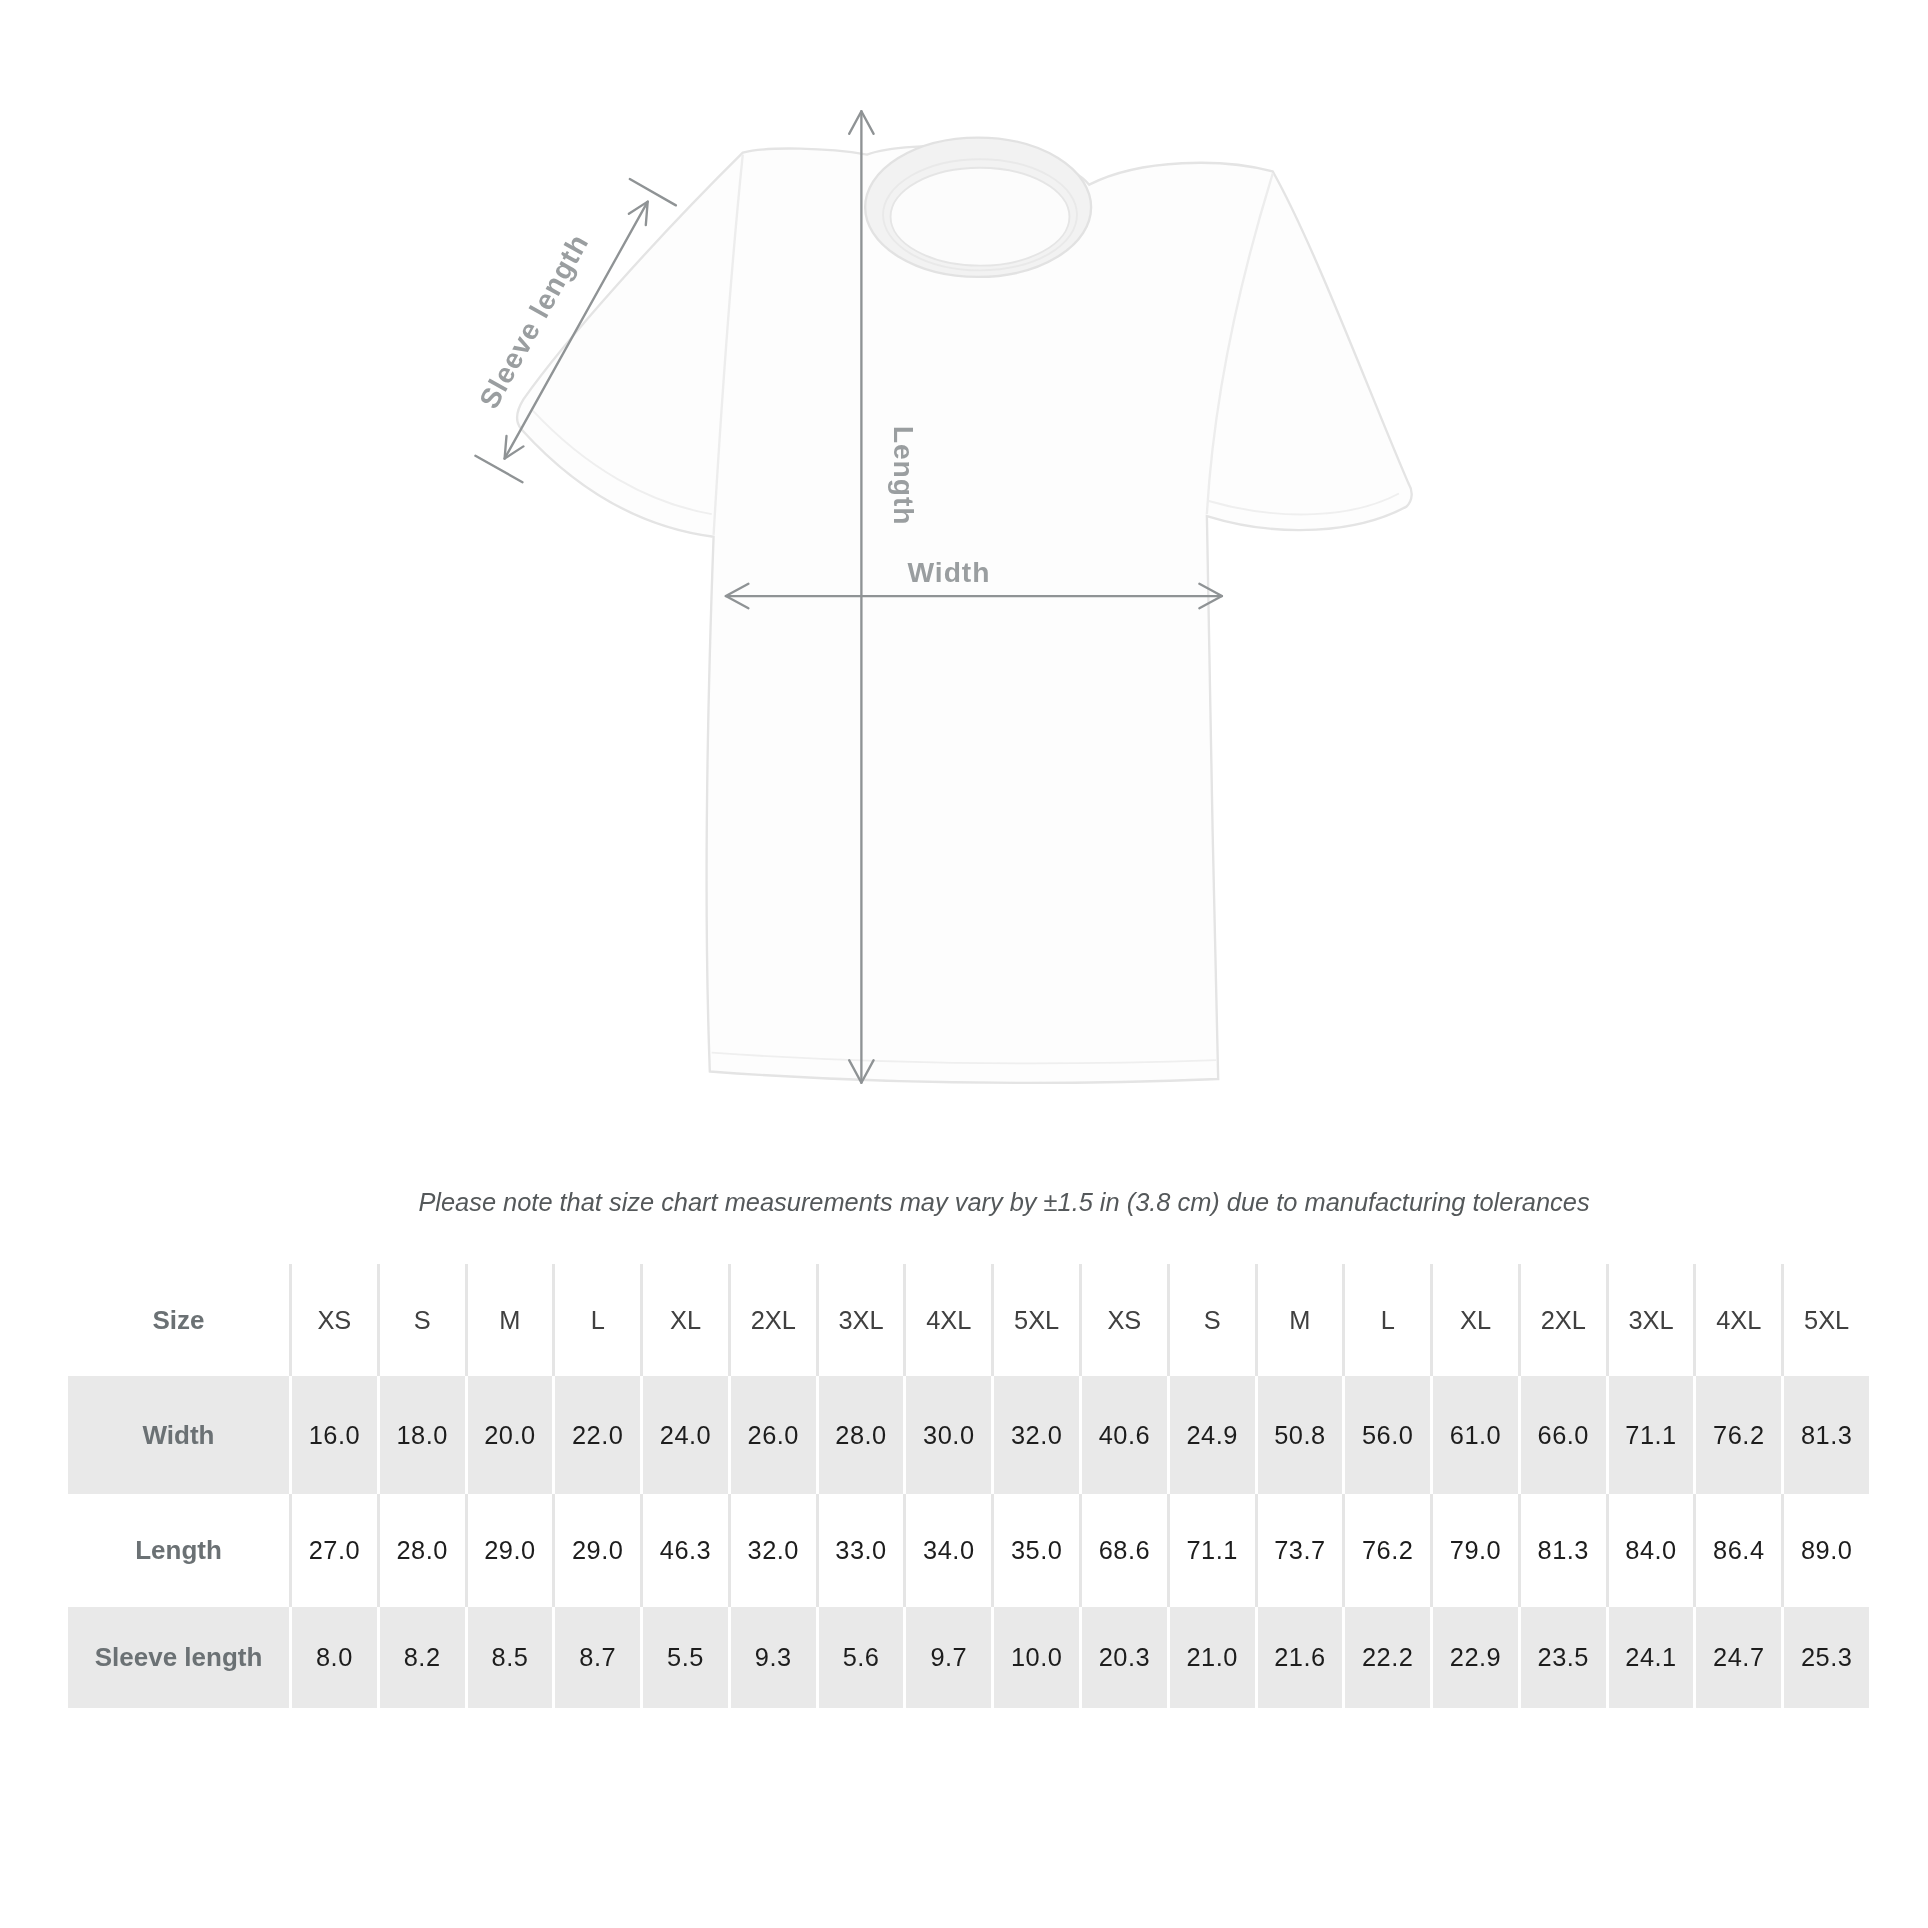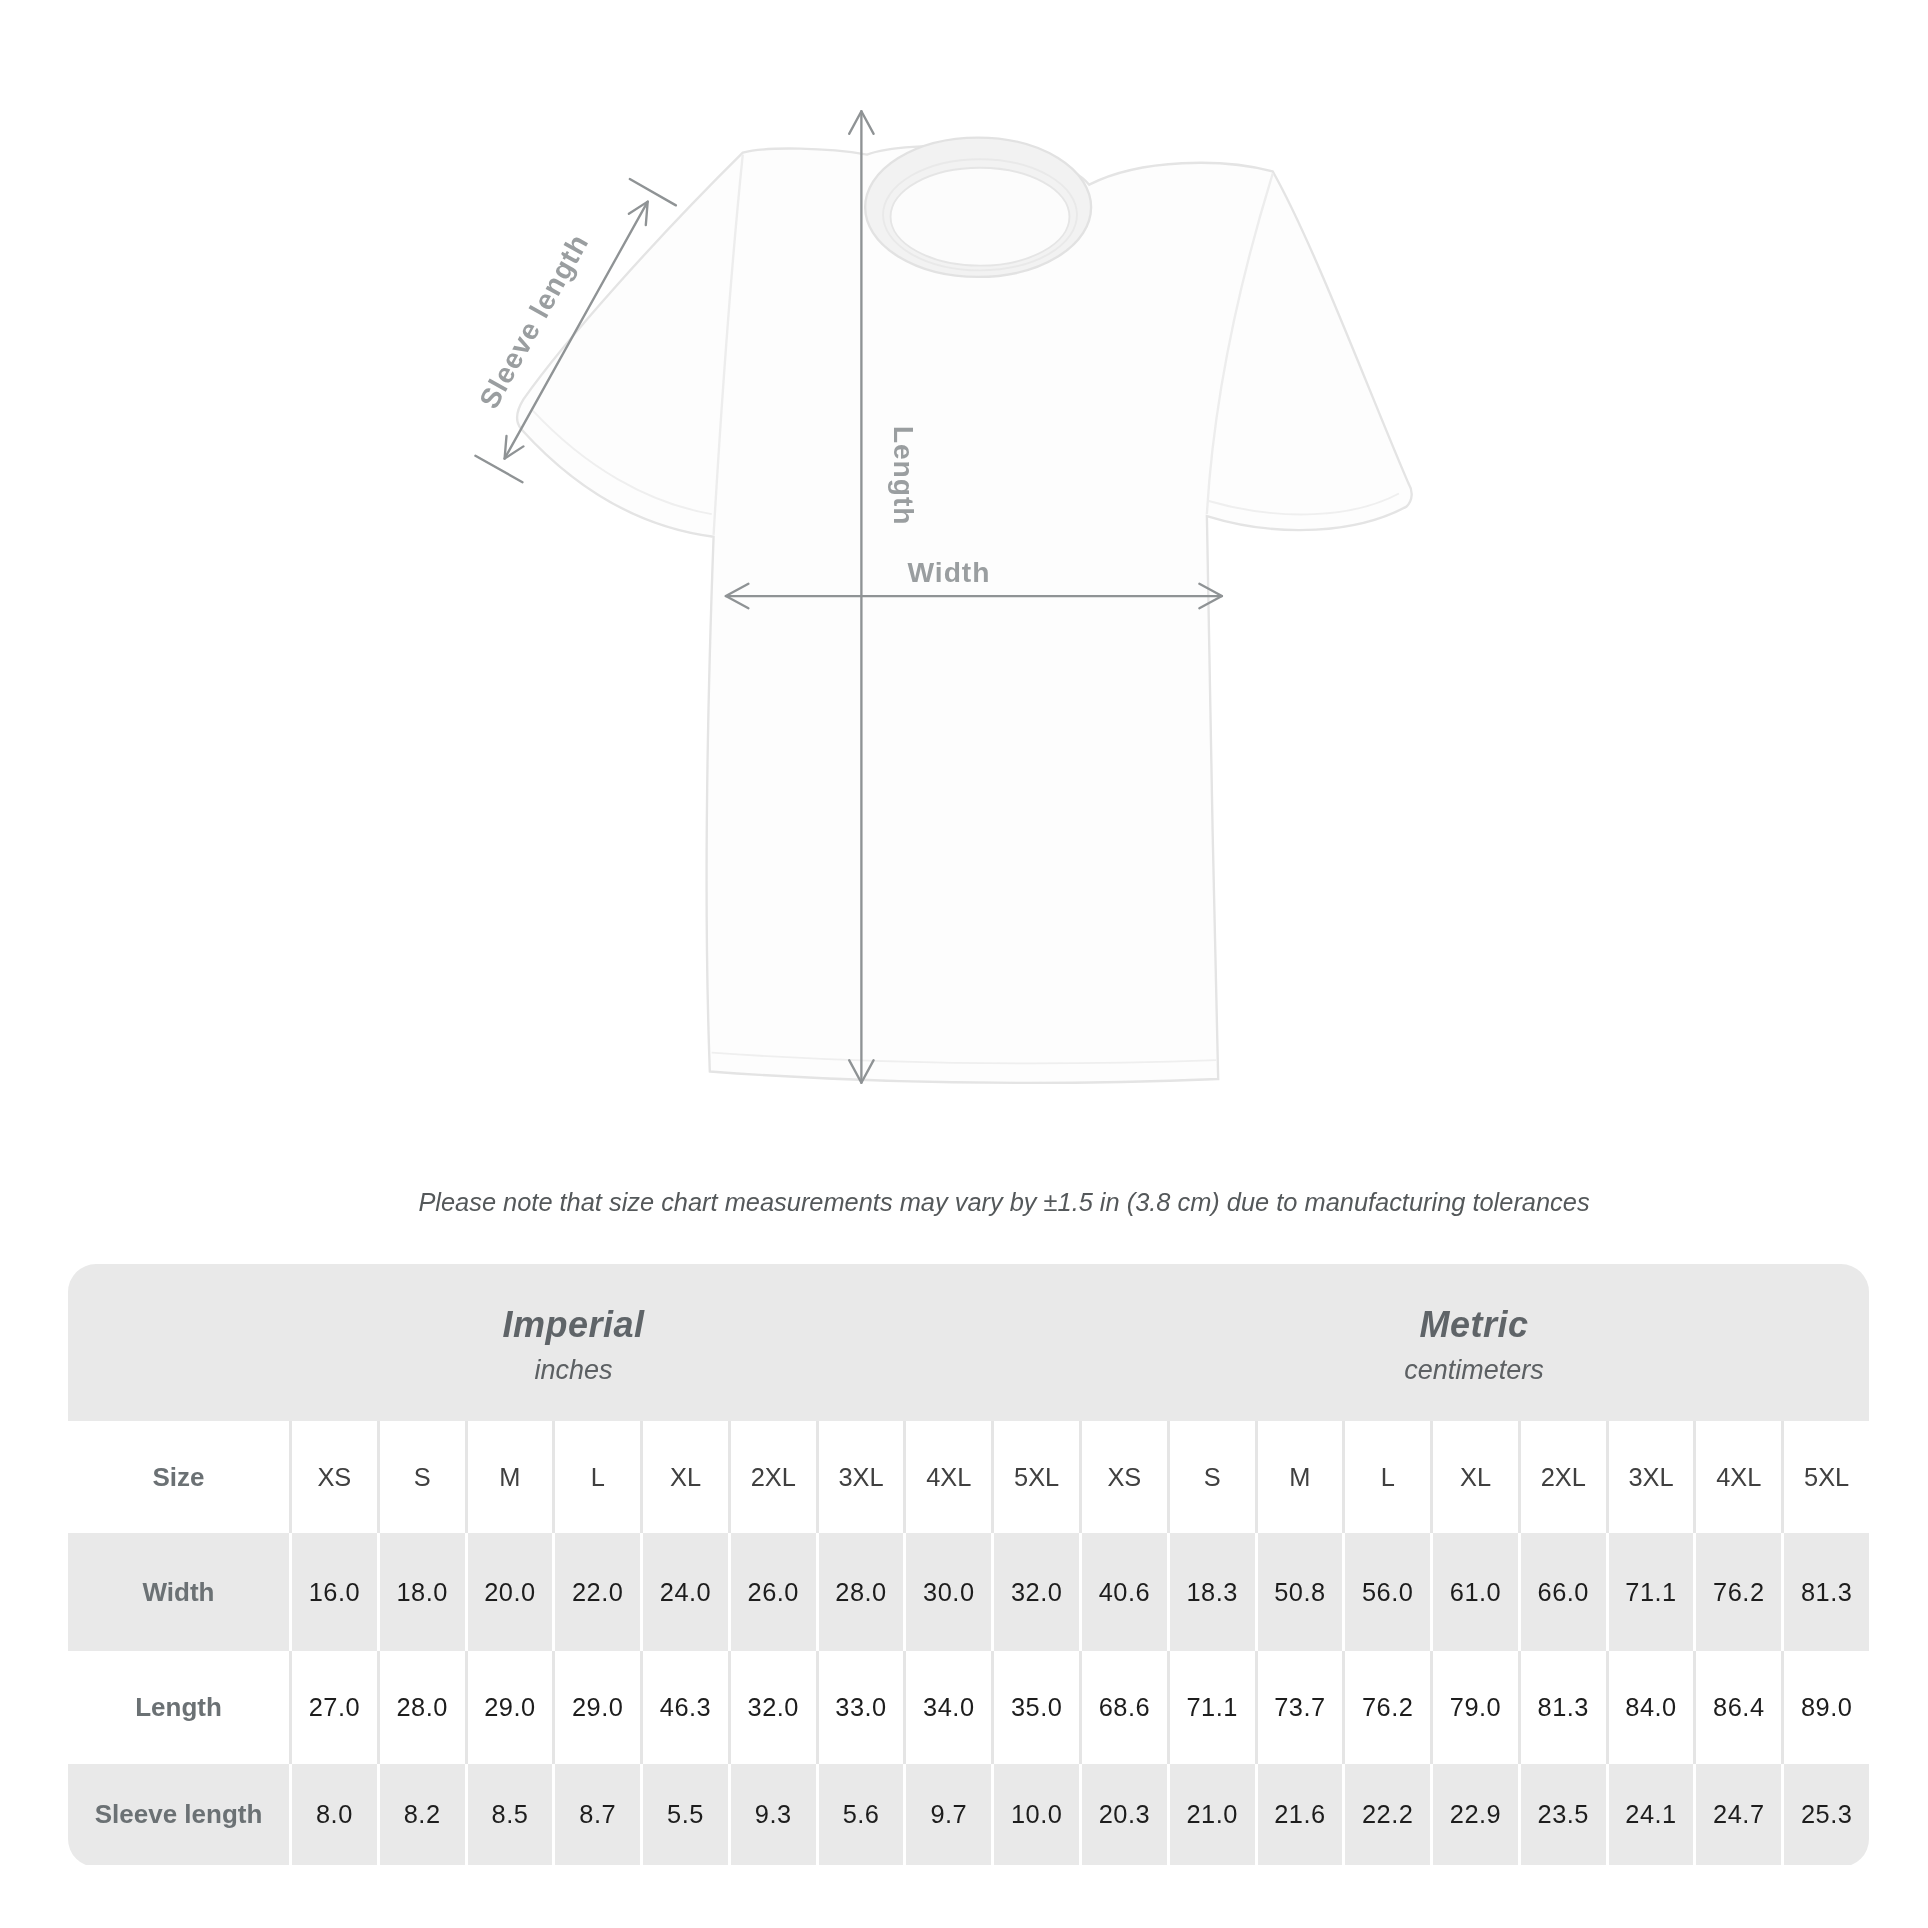--- a/index.html
+++ b/index.html
@@ -177,30 +177,20 @@
     </g>
 
     <text class="dim-label" transform="translate(576 346) rotate(-61)" text-anchor="middle">Sleeve length</text>
     <text class="dim-label" transform="translate(950 505) rotate(90)" text-anchor="middle">Length</text>
     <text class="dim-label" x="1008" y="618" text-anchor="middle">Width</text>
   </svg>
 
   <div id="page-subtitle">Please note that size chart measurements may vary by ±1.5 in (3.8 cm) due to manufacturing tolerances</div>
 
   <div id="size-table">
-    <div id="unit-band">
-      <div class="unit-half imperial">
-        <div class="unit-title">Imperial</div>
-        <div class="unit-sub">inches</div>
-      </div>
-      <div class="unit-half metric">
-        <div class="unit-title">Metric</div>
-        <div class="unit-sub">centimeters</div>
-      </div>
-    </div>
     <div id="table-rows">
         <div class="trow row-white" style="height: 112px;">
           <div class="lbl">Size</div>
           <div class="cell hdr">XS</div>
           <div class="cell hdr">S</div>
           <div class="cell hdr">M</div>
           <div class="cell hdr">L</div>
           <div class="cell hdr">XL</div>
           <div class="cell hdr">2XL</div>
           <div class="cell hdr">3XL</div>
@@ -221,21 +211,21 @@
           <div class="cell">16.0</div>
           <div class="cell">18.0</div>
           <div class="cell">20.0</div>
           <div class="cell">22.0</div>
           <div class="cell">24.0</div>
           <div class="cell">26.0</div>
           <div class="cell">28.0</div>
           <div class="cell">30.0</div>
           <div class="cell">32.0</div>
           <div class="cell">40.6</div>
-          <div class="cell">18.3</div>
+          <div class="cell">24.9</div>
           <div class="cell">50.8</div>
           <div class="cell">56.0</div>
           <div class="cell">61.0</div>
           <div class="cell">66.0</div>
           <div class="cell">71.1</div>
           <div class="cell">76.2</div>
           <div class="cell">81.3</div>
         </div>
         <div class="trow row-white" style="height: 113px;">
           <div class="lbl">Length</div>

